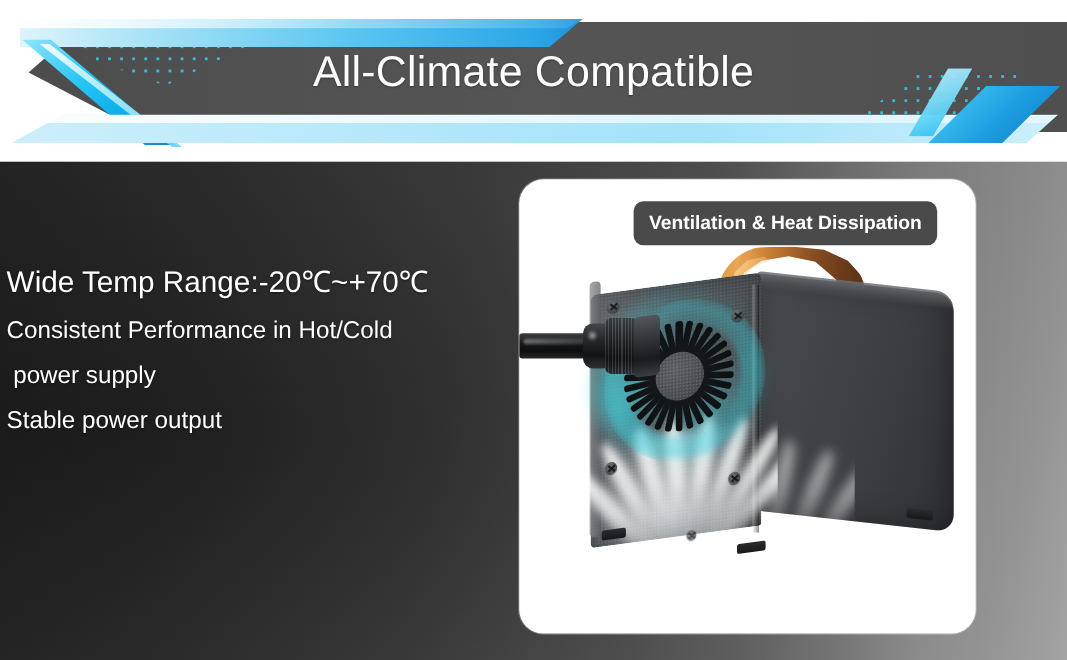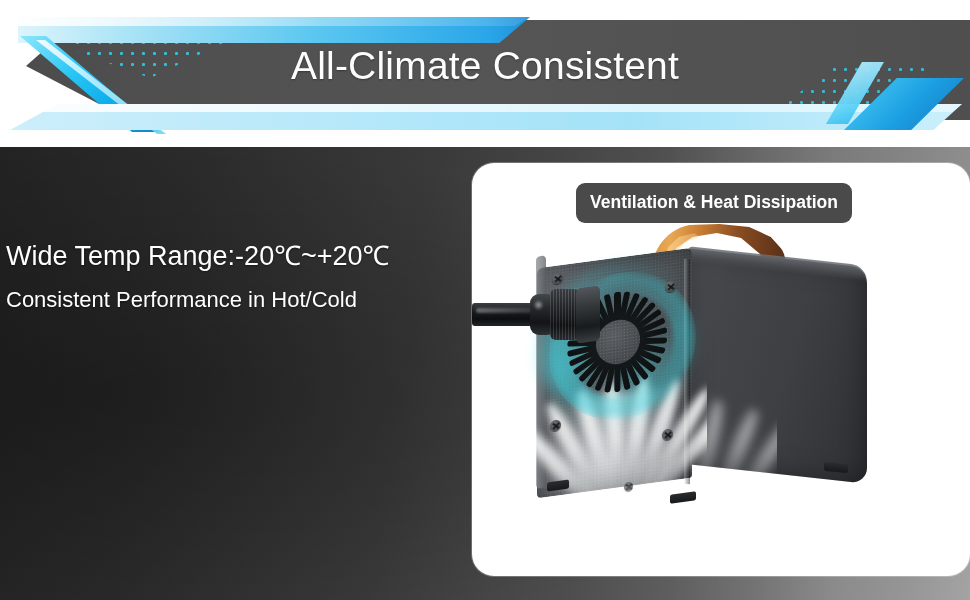--- a/index.html
+++ b/index.html
@@ -103,21 +103,21 @@
     font-family:"Liberation Sans",sans-serif;
     margin:0 0 19px 0;white-space:nowrap;
     text-shadow:0 1px 2px rgba(0,0,0,.45);
   }
   .b1{font-size:27px;}
   .b4{word-spacing:10px;margin-bottom:6px;}
   .b5{padding-left:6px;margin-bottom:19px;}
 
   
   .photo{
-    position:absolute;left:472px;top:16px;width:498px;height:413px;
+    position:absolute;left:472px;top:16px;width:415px;height:413px;
     background:#ffffff;border-radius:22px;overflow:hidden;
     box-shadow:0 0 0 1px rgba(255,255,255,.25);
   }
 
   .badge{
     position:absolute;left:104px;top:20px;
     background:#4a4a4a;border-radius:9px;
     padding:9px 14px 10px 14px;
     color:#ffffff;font-size:17.5px;font-weight:bold;white-space:nowrap;
     font-family:"Liberation Sans",sans-serif;
@@ -333,29 +333,31 @@
     <div class="dots dots-l"></div>
     <div class="dots dots-r"></div>
     <div class="band-top"></div>
     <div class="band-top-shine"></div>
     <div class="edge-l"></div>
     <div class="edge-l2"></div>
     <div class="band-bot"></div>
     <div class="band-bot-shine"></div>
     <div class="edge-r2"></div>
     <div class="edge-r"></div>
-    <div class="banner-title">All-Climate Consistent</div>
+    <div class="banner-title">All-Climate Compatible</div>
   </div>
 
   <div class="main">
     <div class="main-sheen"></div>
 
     <div class="bullets">
-      <div class="bullet b1">Wide Temp Range:-20℃~+20℃</div>
+      <div class="bullet b1">Wide Temp Range:-20℃~+70℃</div>
       <div class="bullet b2">Consistent Performance in Hot/Cold</div>
+      <div class="bullet b5"> power supply</div>
+      <div class="bullet b6">Stable power output</div>
     </div>
 
     <div class="photo">
 
       <div class="unit">
 
         <div class="handle">
           <div class="handle-strap"></div>
           <div class="handle-hi"></div>
           <div class="handle-mount hm-l"></div>

